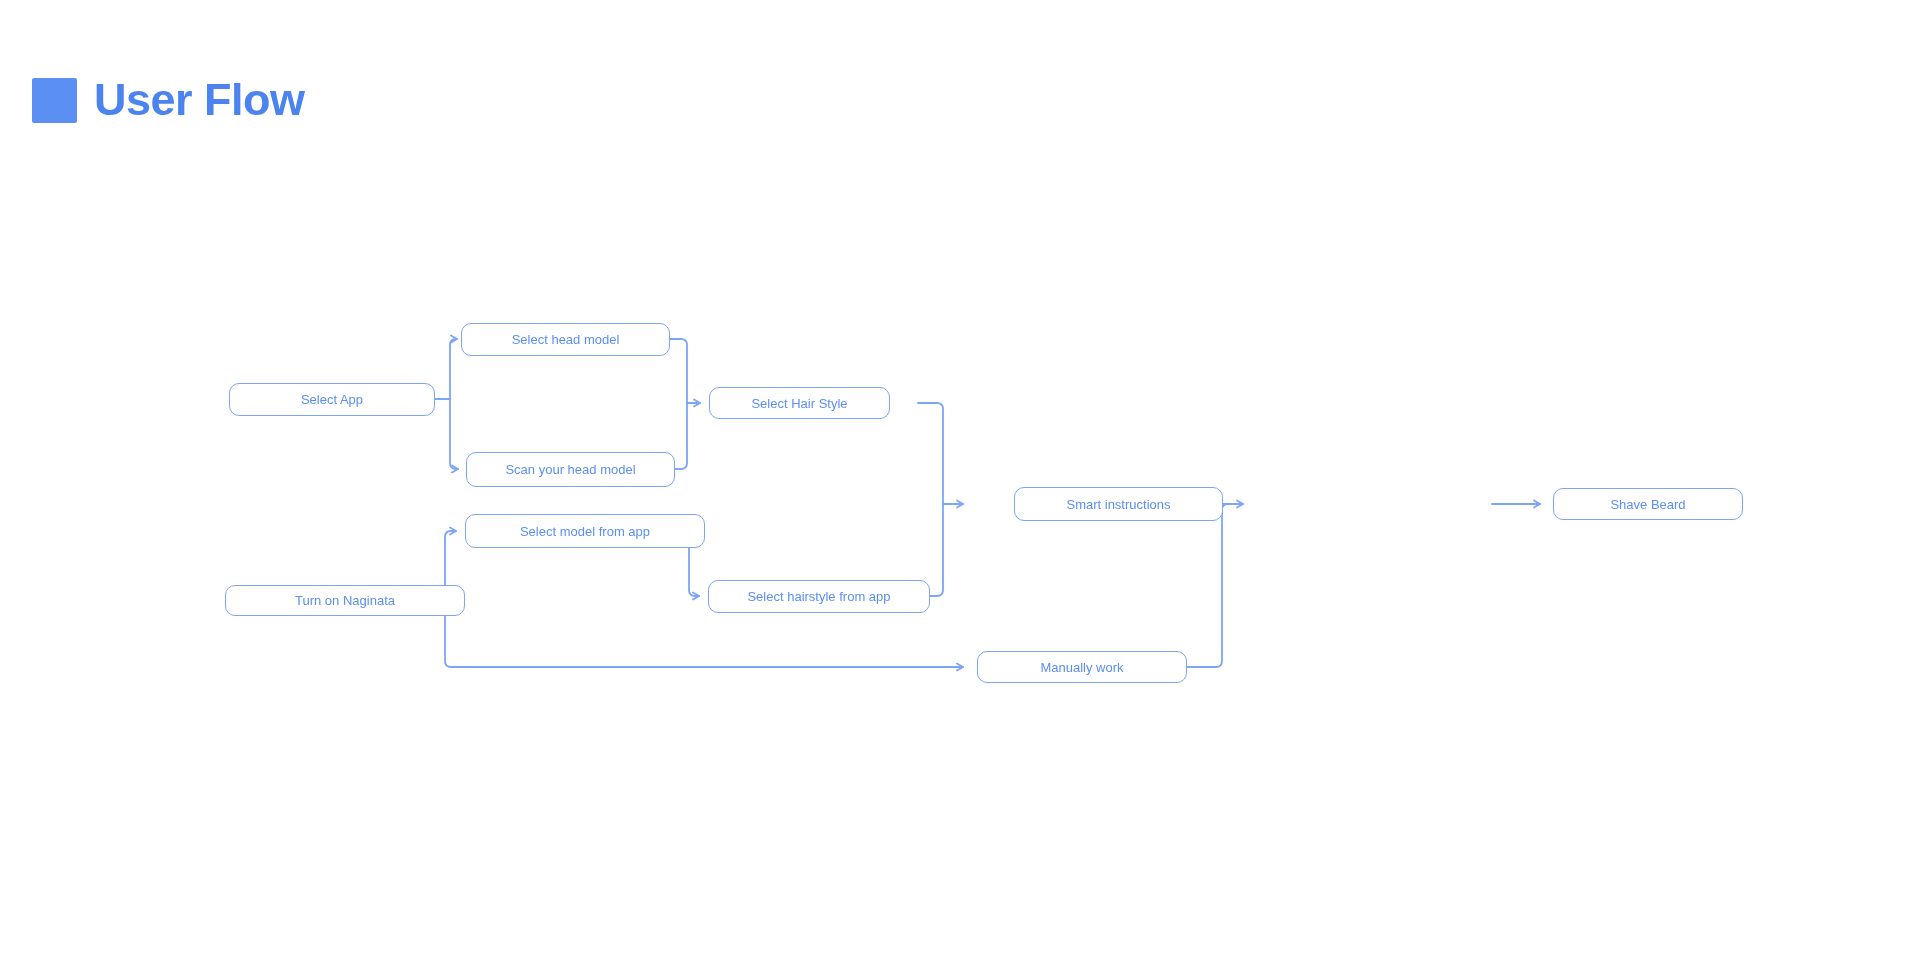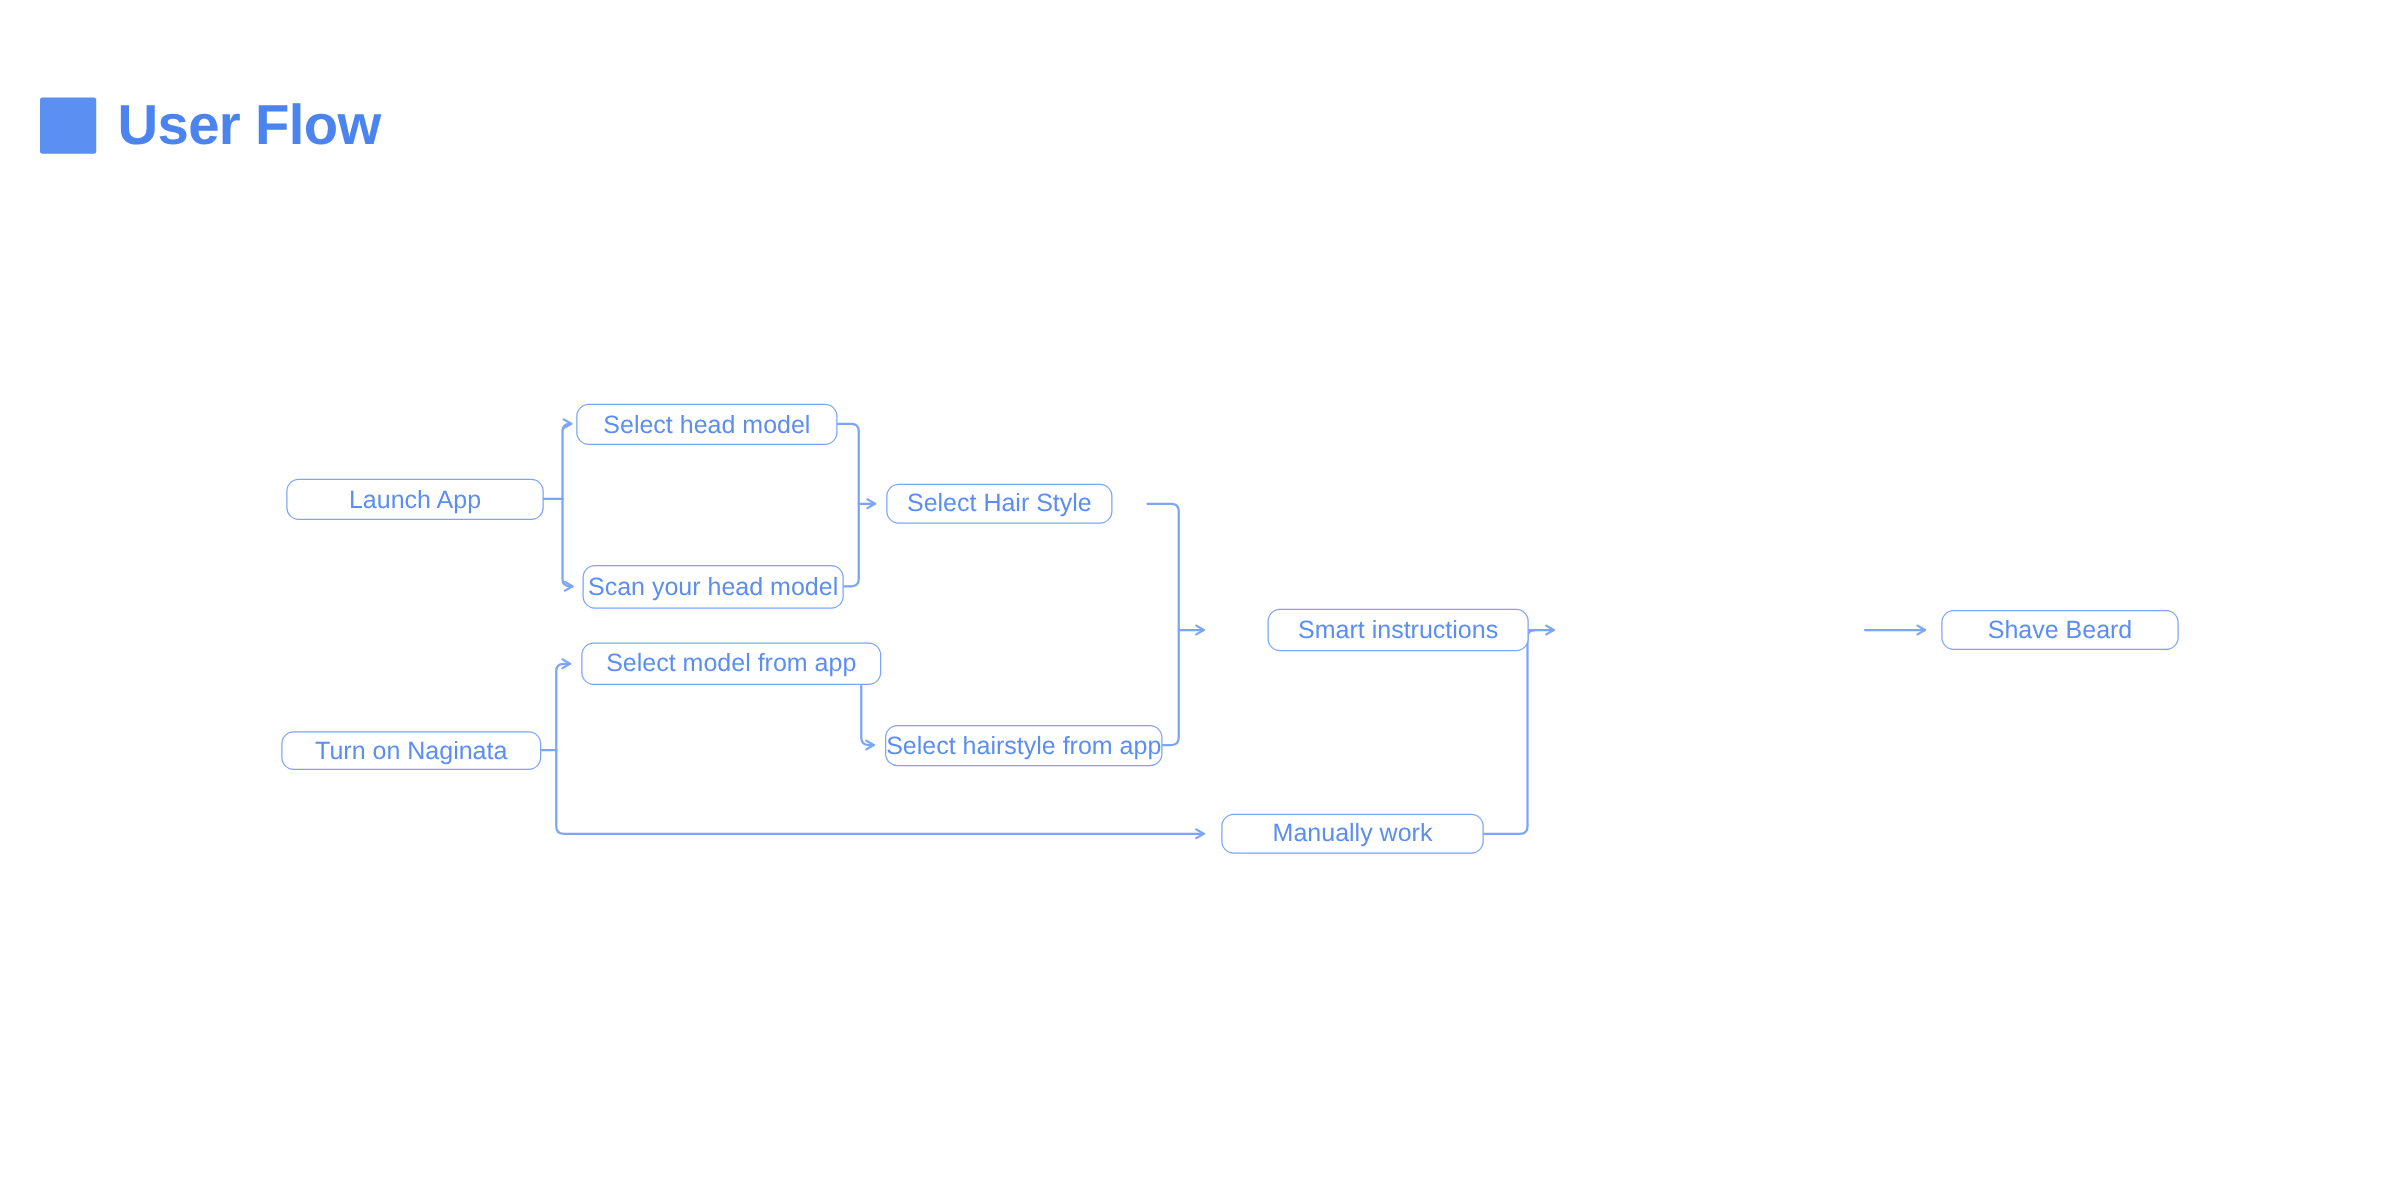--- a/index.html
+++ b/index.html
@@ -19,21 +19,21 @@
   .accent-square{width:45px;height:45px;background:var(--accent);border-radius:2px;}
   .page-title{font-size:45px;font-weight:700;color:var(--title);letter-spacing:-0.5px;}
 
   
   svg.edges{position:absolute;left:0;top:0;width:1920px;height:960px;pointer-events:none;}
   svg.edges path{fill:none;stroke:var(--stroke);stroke-width:1.8;stroke-linecap:round;}
 
   
   .node{position:absolute;border:1.8px solid var(--stroke);border-radius:10px;
     background:var(--bg);display:flex;align-items:center;justify-content:center;cursor:default;}
-  .node-label{font-size:20px;color:var(--node-text);white-space:nowrap;line-height:1;}
+  .node-label{font-size:13px;color:var(--node-text);white-space:nowrap;line-height:1;}
 </style>
 </head>
 <body>
 
 <div class="canvas">
 
   <div class="header">
     <div class="accent-square"></div>
     <div class="page-title">User Flow</div>
   </div>
@@ -61,40 +61,40 @@
     <path d="M918,403 H937 Q943,403 943,409 V590 Q943,596 937,596 H930"></path>
     <path d="M943,504 H963" marker-end="url(#arrow)"></path>
 
     <path d="M1190,504 H1243" marker-end="url(#arrow)"></path>
     <path d="M1187,667 H1216 Q1222,667 1222,661 V510 Q1222,504 1228,504"></path>
 
     <path d="M1492,504 H1540" marker-end="url(#arrow)"></path>
   </svg>
 
   <div class="node" style="left:229px;top:383px;width:206px;height:33px">
-    <span class="node-label">Launch App</span>
+    <span class="node-label">Select App</span>
   </div>
 
   <div class="node" style="left:461px;top:323px;width:209px;height:33px">
     <span class="node-label">Select head model</span>
   </div>
 
   <div class="node" style="left:466px;top:452px;width:209px;height:35px">
     <span class="node-label">Scan your head model</span>
   </div>
 
   <div class="node" style="left:709px;top:387px;width:181px;height:32px">
     <span class="node-label">Select Hair Style</span>
   </div>
 
   <div class="node" style="left:465px;top:514px;width:240px;height:34px">
     <span class="node-label">Select model from app</span>
   </div>
 
-  <div class="node" style="left:225px;top:585px;width:208px;height:31px">
+  <div class="node" style="left:225px;top:585px;width:240px;height:31px">
     <span class="node-label">Turn on Naginata</span>
   </div>
 
   <div class="node" style="left:708px;top:580px;width:222px;height:33px">
     <span class="node-label">Select hairstyle from app</span>
   </div>
 
   <div class="node" style="left:1014px;top:487px;width:209px;height:34px">
     <span class="node-label">Smart instructions</span>
   </div>

